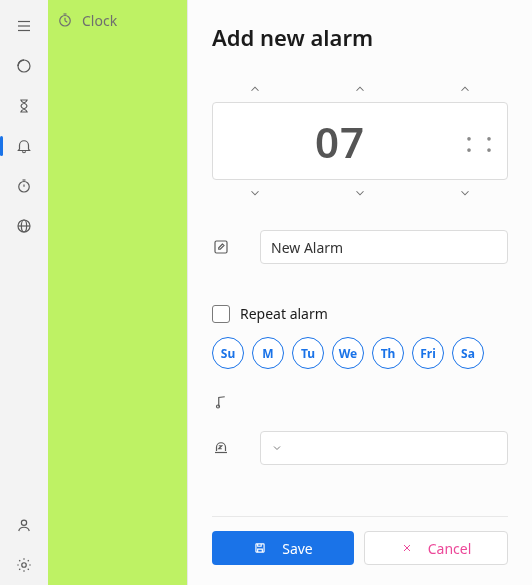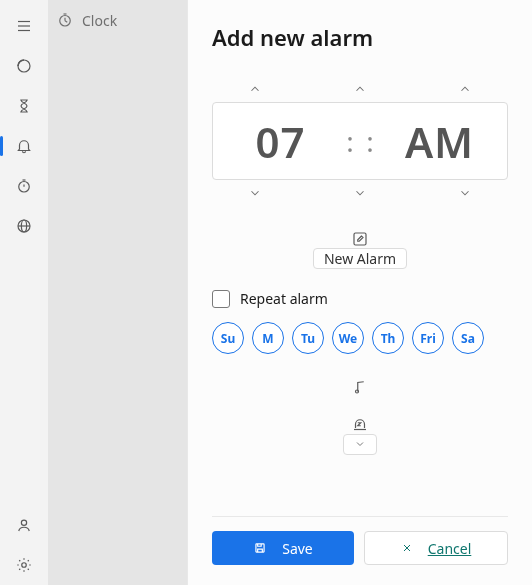--- a/index.html
+++ b/index.html
@@ -43,21 +43,21 @@
     background: #1a73e8;
     border-radius: 2px;
   }
   .rail .bottom { margin-top: auto; }
   .icon-svg { width: 18px; height: 18px; display: block; }
 
   
   .midcol {
     width: 140px;
     height: 100%;
-    background: #e5e5e5;
+    background: #bef264;
     border-right: 1px solid #e8e8e8;
   }
   .midhead {
     height: 40px;
     display: flex;
     align-items: center;
     padding-left: 8px;
     gap: 8px;
     color: #6f6f6f;
   }
@@ -105,41 +105,40 @@
   .time-sep {
     width: 20px;
     text-align: center;
     font-size: 28px;
     color: #8a8a8a;
   }
 
   .row {
     display: flex;
     align-items: center;
-    gap: 0;
+    gap: 30px;
     margin-bottom: 20px;
-    flex-direction: column;
   }
   .row-icon { width: 18px; display: flex; justify-content: center; color: #5a5a5a; flex-shrink: 0; }
   .field {
     flex: 1;
     height: 34px;
     border: 1px solid #dcdcdc;
     border-radius: 4px;
     background: #ffffff;
     display: flex;
     align-items: center;
     padding: 0 10px;
     font-size: 14px;
     color: #333;
     justify-content: space-between;
   }
   .field .chev { color: #7a7a7a; }
 
-  .check-row { display: flex; align-items: center; gap: 10px; margin-bottom: 14px; margin-left: 0; }
+  .check-row { display: flex; align-items: center; gap: 10px; margin-bottom: 14px; margin-left: 0; margin-top: 20px; }
   .checkbox {
     width: 18px; height: 18px;
     border: 1.5px solid #7a7a7a;
     border-radius: 3px;
     background: #fff;
   }
   .days { display: flex; gap: 8px; margin-bottom: 24px; margin-left: 0; flex-wrap: nowrap; font-weight: bold; }
   .day {
     width: 32px; height: 32px;
     border: 1px solid #1a73e8;
@@ -164,21 +163,21 @@
     height: 34px;
     border-radius: 4px;
     display: flex;
     align-items: center;
     justify-content: center;
     gap: 15px;
     font-size: 14px;
     cursor: pointer;
   }
   .btn-primary { background: #1a73e8; color: #fff; }
-  .btn-secondary { background: #fff; color: #0f766e; border: 1px solid #dcdcdc; text-decoration: underline; }
+  .btn-secondary { background: #fff; color: #ec4899; border: 1px solid #dcdcdc; }
 </style>
 </head>
 <body>
 
 <div class="rail">
   <div class="slot">
     <svg class="icon-svg" viewBox="0 0 24 24" fill="none" stroke="currentColor" stroke-width="1.6">
         <line x1="4" y1="6" x2="20" y2="6"></line>
         <line x1="4" y1="12" x2="20" y2="12"></line>
         <line x1="4" y1="18" x2="20" y2="18"></line>
@@ -263,21 +262,20 @@
       <div class="cell">
         <svg width="14" height="14" viewBox="0 0 24 24" fill="none" stroke="currentColor" stroke-width="1.8">
             <polyline points="6 15 12 9 18 15"></polyline>
           </svg>
       </div>
     </div>
     <div class="time-input">
       <div class="time-cell">07</div>
       <div class="time-sep">:</div>
       <div class="time-sep">:</div>
-      <div class="time-cell">AM</div>
     </div>
     <div class="chevron-row">
       <div class="cell">
         <svg width="14" height="14" viewBox="0 0 24 24" fill="none" stroke="currentColor" stroke-width="1.8">
             <polyline points="6 9 12 15 18 9"></polyline>
           </svg>
       </div>
         <div class="sep"></div>
       <div class="cell">
         <svg width="14" height="14" viewBox="0 0 24 24" fill="none" stroke="currentColor" stroke-width="1.8">

